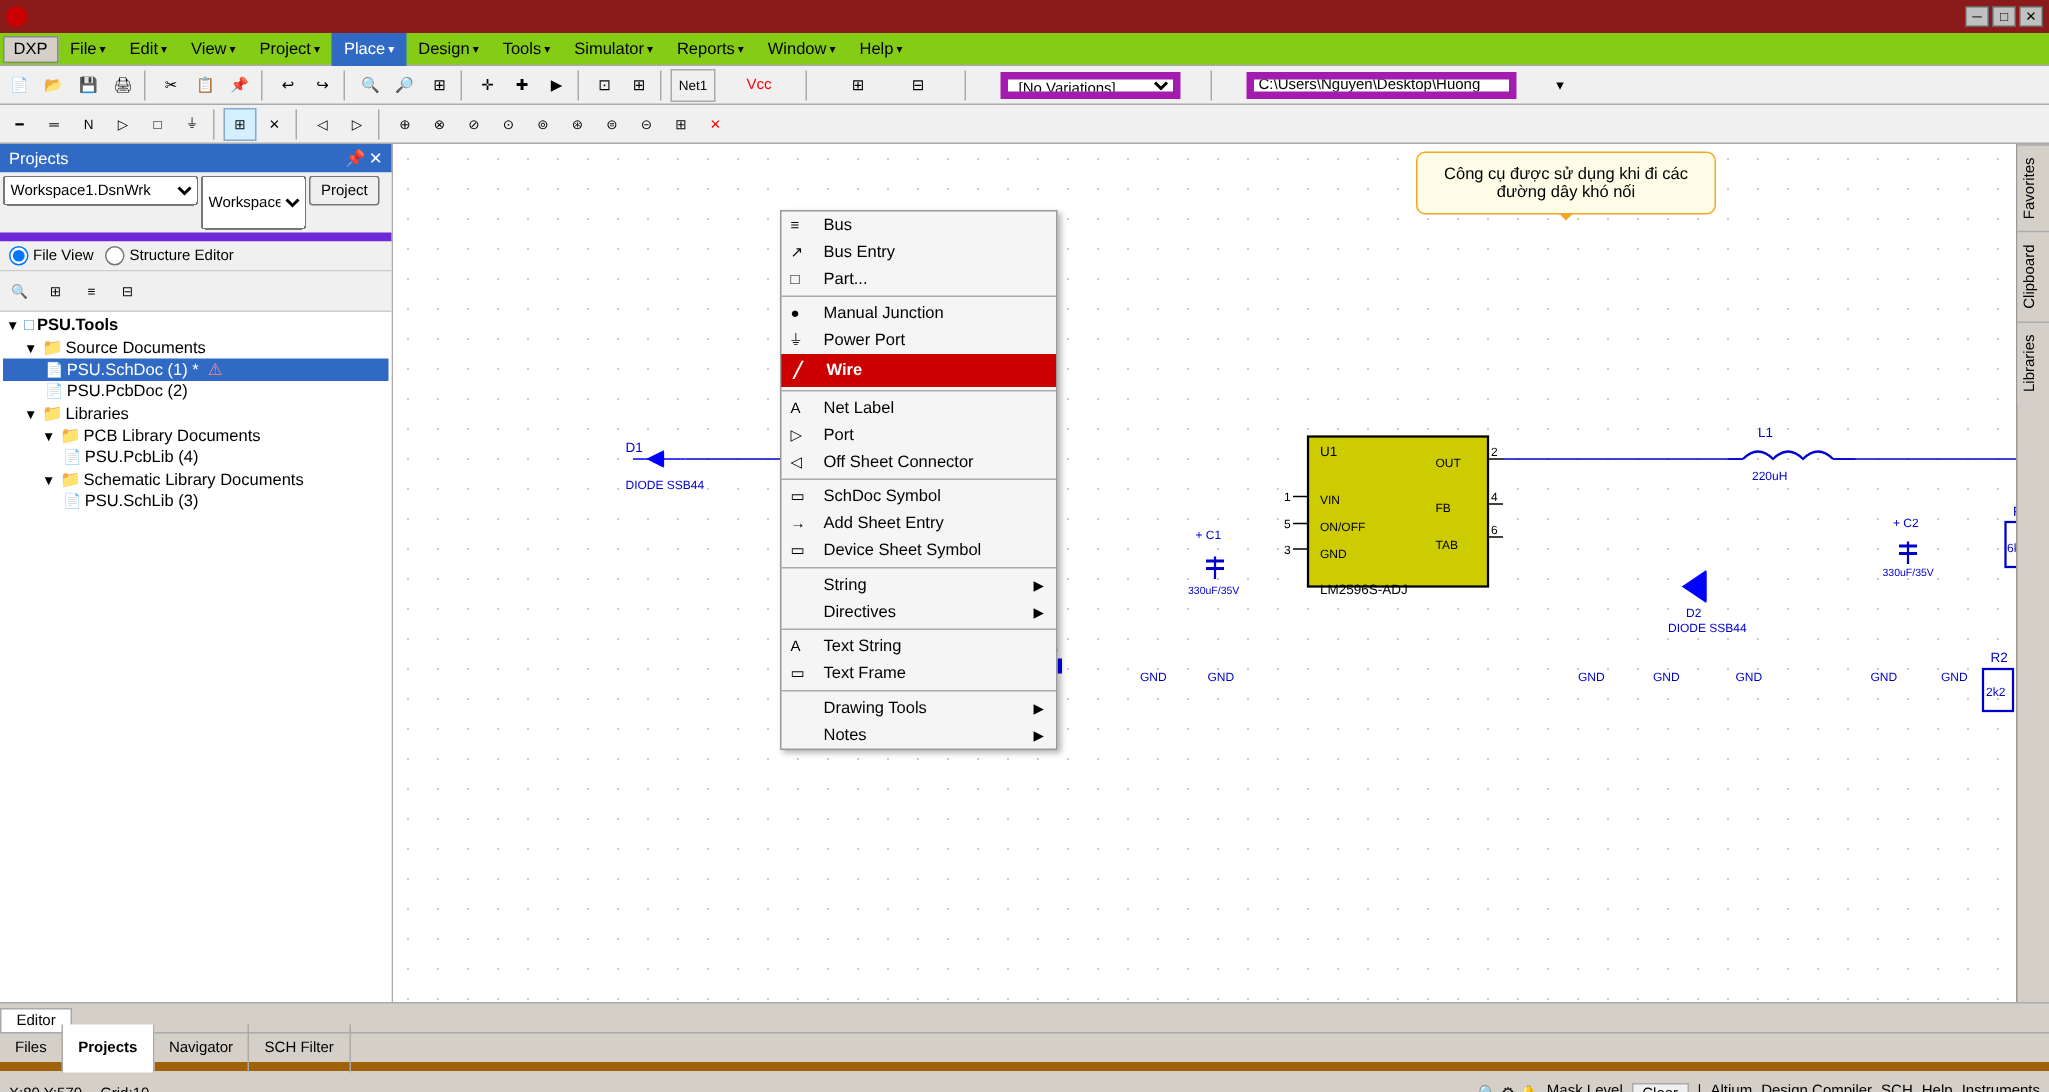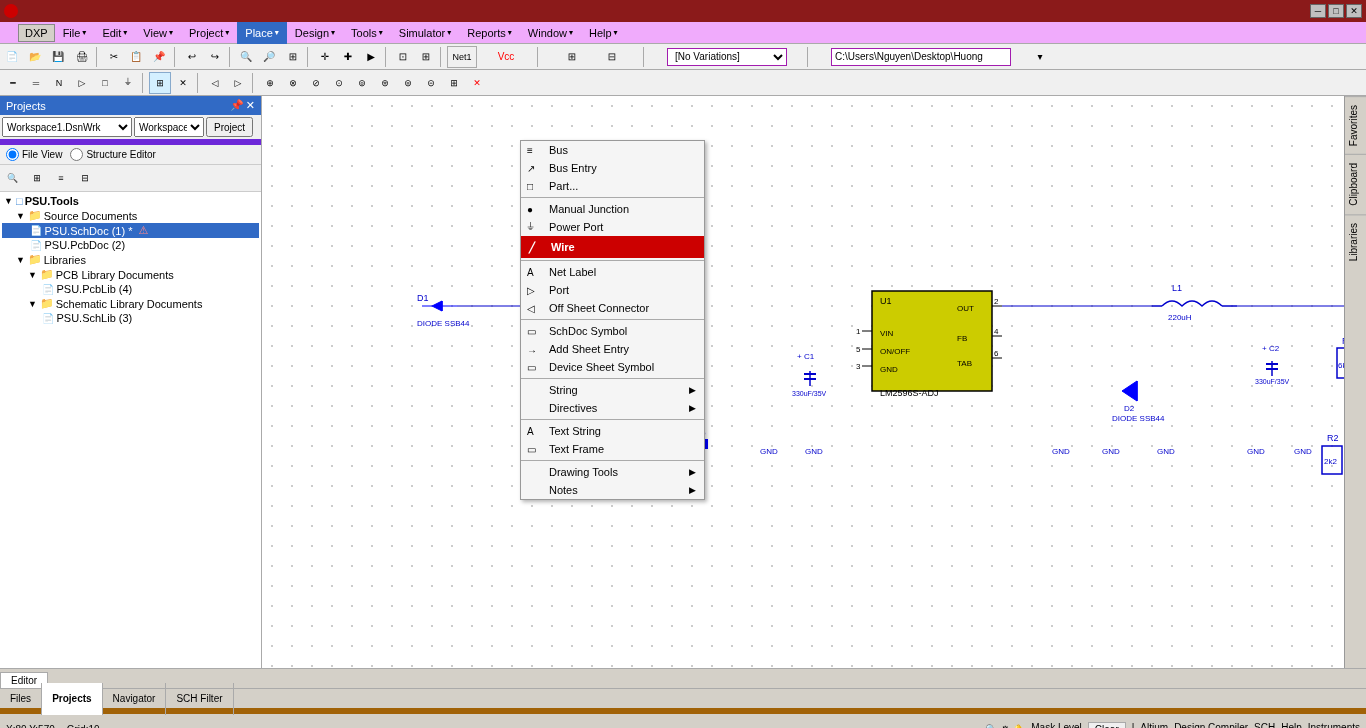--- a/index.html
+++ b/index.html
@@ -6,31 +6,31 @@
     body { font-family: 'Segoe UI', Tahoma, Geneva, Verdana, sans-serif; font-size: 11px; background: #c0c0c0; width: 1366px; height: 728px; overflow: hidden; position: relative; }
 
     
     #title-bar { background: #8b1a1a; color: white; height: 22px; display: flex; align-items: center; justify-content: space-between; padding: 0 4px; }
     #title-bar .title-text { font-size: 11px; flex: 1; text-align: center; }
     #title-bar .win-controls { display: flex; gap: 2px; }
     #title-bar .win-btn { width: 16px; height: 14px; background: #c0c0c0; border: 1px solid #666; font-size: 9px; display: flex; align-items: center; justify-content: center; cursor: pointer; color: black; }
     #title-bar .win-btn.close { background: #c0c0c0; }
 
     
-    #menu-bar { background: #f0abfc; height: 22px; display: flex; align-items: center; border-bottom: 1px solid #aaa; padding-left: 18px; }
+    #menu-bar { background: #84cc16; height: 22px; display: flex; align-items: center; border-bottom: 1px solid #aaa; padding-left: 2px; }
     .menu-item { padding: 2px 8px; cursor: pointer; font-size: 11px; height: 22px; display: flex; align-items: center; }
     .menu-item:hover, .menu-item.active { background: #316ac5; color: white; }
     .menu-item .arrow { font-size: 8px; margin-left: 2px; }
 
     
     #toolbar1 { background: #f0f0f0; height: 26px; display: flex; align-items: center; border-bottom: 1px solid #aaa; padding: 2px; gap: 1px; }
     #toolbar2 { background: #f0f0f0; height: 26px; display: flex; align-items: center; border-bottom: 1px solid #aaa; padding: 2px; gap: 1px; }
     .tb-btn { width: 22px; height: 22px; background: #f0f0f0; border: 1px solid transparent; display: flex; align-items: center; justify-content: center; cursor: pointer; font-size: 10px; }
     .tb-sep { width: 4px; height: 20px; border-left: 1px solid #aaa; margin: 0 2px; }
-    .tb-input { height: 18px; border: 1px solid #a21caf; padding: 0 3px; font-size: 10px; background: white; }
+    .tb-input { height: 18px; border: 5px solid #a21caf; padding: 0 3px; font-size: 10px; background: white; }
 
     
     #main { display: flex; height: calc(728px - 22px - 22px - 26px - 26px - 22px - 20px); }
 
     
     #left-panel { width: 262px; background: #f0f0f0; border-right: 1px solid #aaa; display: flex; flex-direction: column; }
     #projects-header { background: #316ac5; color: white; padding: 3px 6px; font-size: 11px; display: flex; justify-content: space-between; align-items: center; }
     #projects-toolbar { display: flex; gap: 2px; padding: 2px; background: #f0f0f0; border-bottom: 6px solid #6d28d9; }
     #workspace-select { height: 20px; font-size: 10px; width: 130px; }
     #project-btn { height: 20px; font-size: 10px; padding: 0 6px; }
@@ -190,21 +190,21 @@
       <span>Projects</span>
       <div style="display:flex;gap:2px;">
         <span style="cursor:pointer;">📌</span>
         <span style="cursor:pointer;">✕</span>
       </div>
     </div>
     <div id="projects-toolbar">
       <select id="workspace-select">
         <option>Workspace1.DsnWrk</option>
       </select>
-      <select style="height:20px;font-size:10px;width:70px;">
+      <select style="height:36px;font-size:10px;width:70px;">
         <option>Workspace</option>
       </select>
       <button id="project-btn">Project</button>
     </div>
     <div id="view-options">
       <label>
           <input type="radio" name="view" checked="" style=""> 
           <span>File View</span>
         </label>
       <label>
@@ -273,20 +273,23 @@
         <span style="margin-left:36px;"></span>
         <span style="font-size:10px;">📄</span>
         <span>PSU.SchLib (3)</span>
       </div>
     </div>
   </div>
 
   <div id="schematic-area">
     <div class="sch-bg"></div>
 
+    <div id="tooltip-bubble">
+      <span>Công cụ được sử dụng khi đi các đường dây khó nối</span>
+    </div>
 
     <svg id="sch-svg" xmlns="http://www.w3.org/2000/svg">
 
       <g>
         <text x="155" y="205" font-size="9" fill="#0000cc">D1</text>
         <polygon points="170,210 180,205 180,215" fill="#0000ff" stroke="#0000ff" stroke-width="1"></polygon>
         <line x1="180" y1="205" x2="180" y2="215" stroke="#0000ff" stroke-width="1.5"></line>
         <line x1="160" y1="210" x2="170" y2="210" stroke="#0000ff" stroke-width="1"></line>
         <line x1="180" y1="210" x2="195" y2="210" stroke="#0000ff" stroke-width="1"></line>
         <text x="155" y="230" font-size="8" fill="#0000cc">DIODE SSB44</text>

